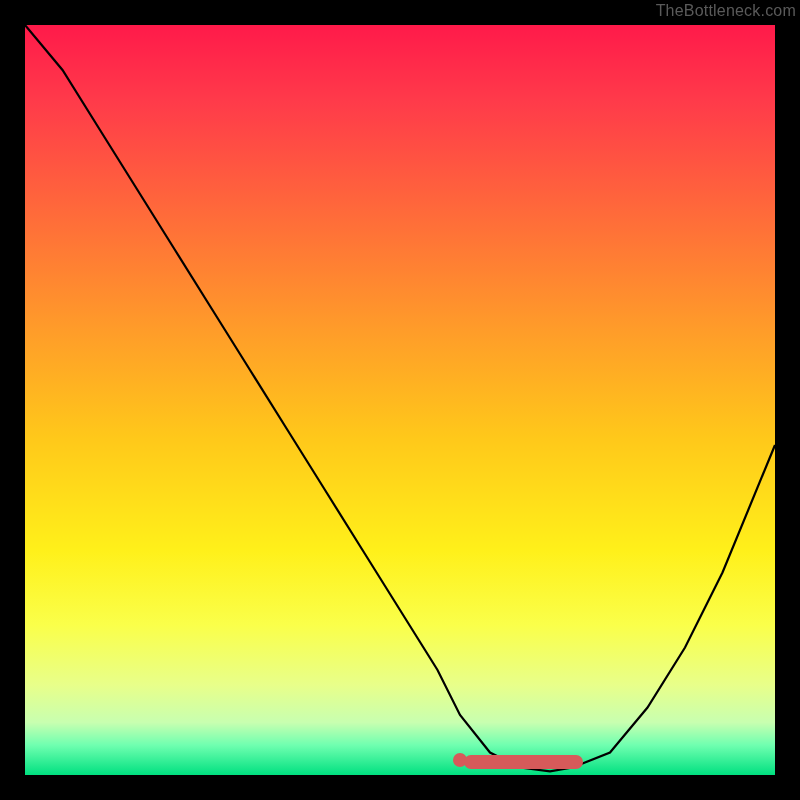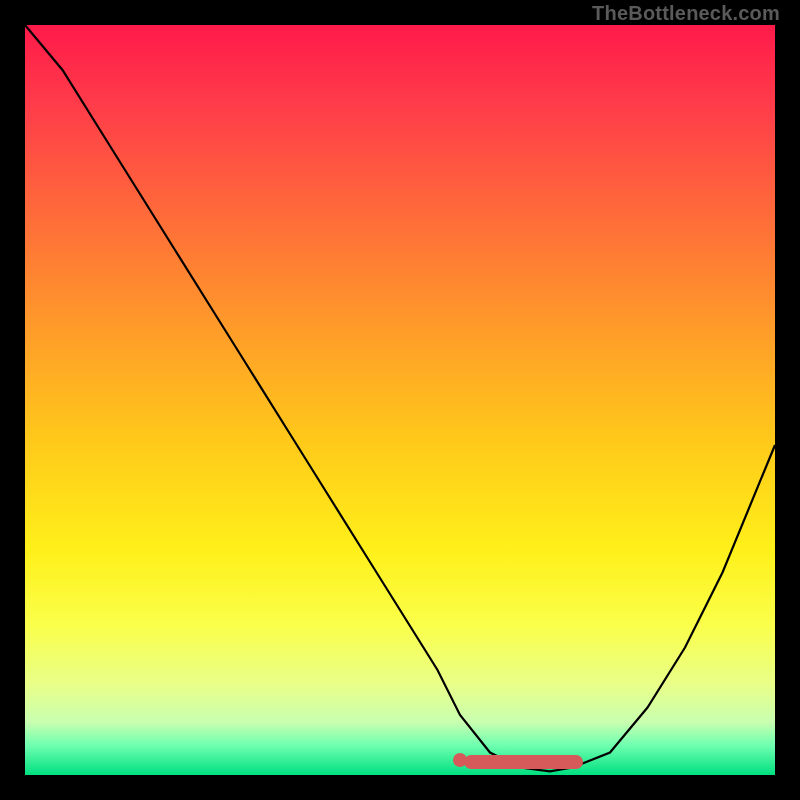--- a/index.html
+++ b/index.html
@@ -12,21 +12,21 @@
     #ff6a3a 25%,
     #ff9a2a 40%,
     #ffc81a 55%,
     #fff01a 70%,
     #faff4a 80%,
     #e8ff8a 88%,
     #c8ffb0 93%,
     #70ffb0 96%,
     #00e080 100%);
   }
-  .watermark { position: absolute; top: 2px; right: 20px; color: #5a5a5a; font-size: 20px; font-weight: 700; letter-spacing: 0.2px; }
+  .watermark { position: absolute; top: 2px; right: 4px; color: #5a5a5a; font-size: 16px; font-weight: 400; letter-spacing: 0.2px; }
   svg.curve { position: absolute; inset: 0; }
   .marker-region { position: absolute; }
   .dot { position: absolute; width: 14px; height: 14px; border-radius: 50%; background: #d65a5a; }
   .bar { position: absolute; height: 14px; background: #d65a5a; border-radius: 7px; }
 </style>
 </head>
 <body>
 
 <div class="frame">
   <div class="watermark">TheBottleneck.com</div>

